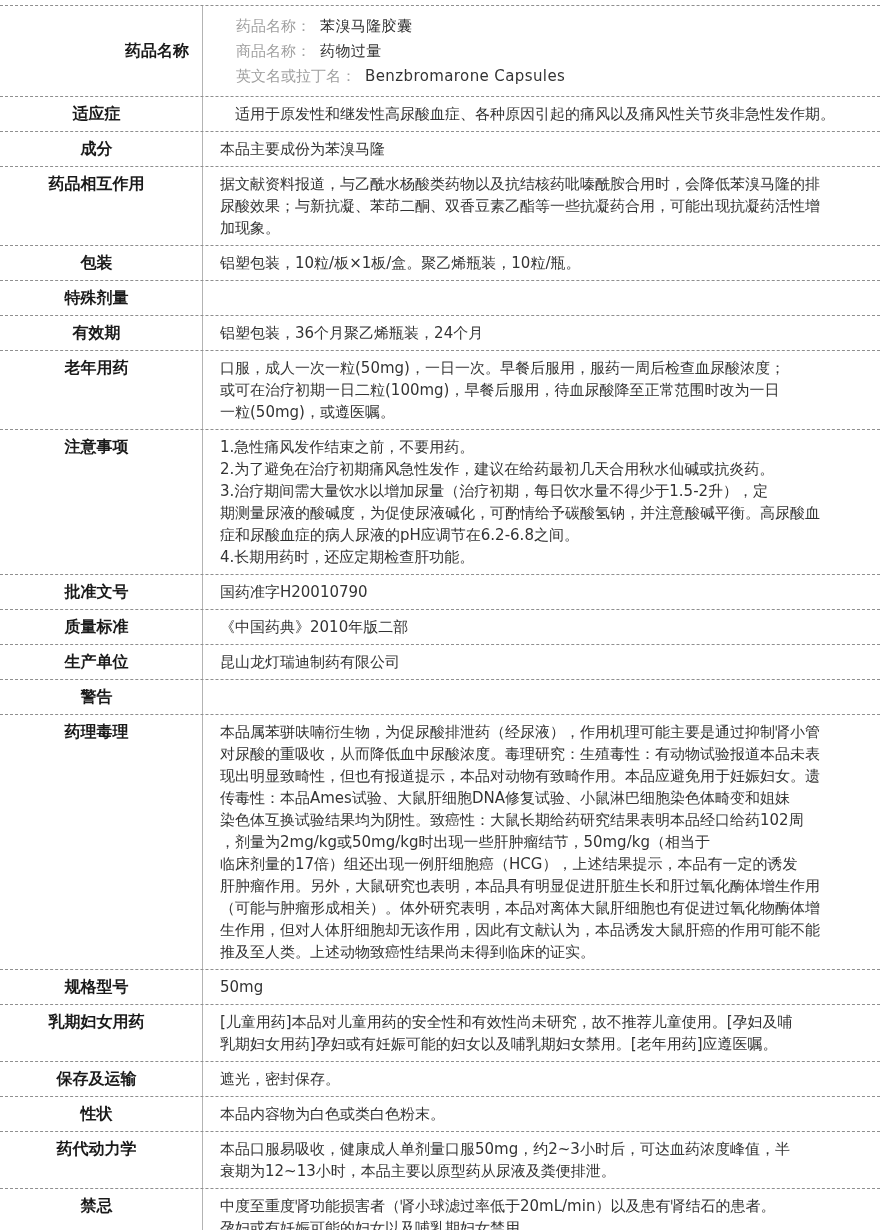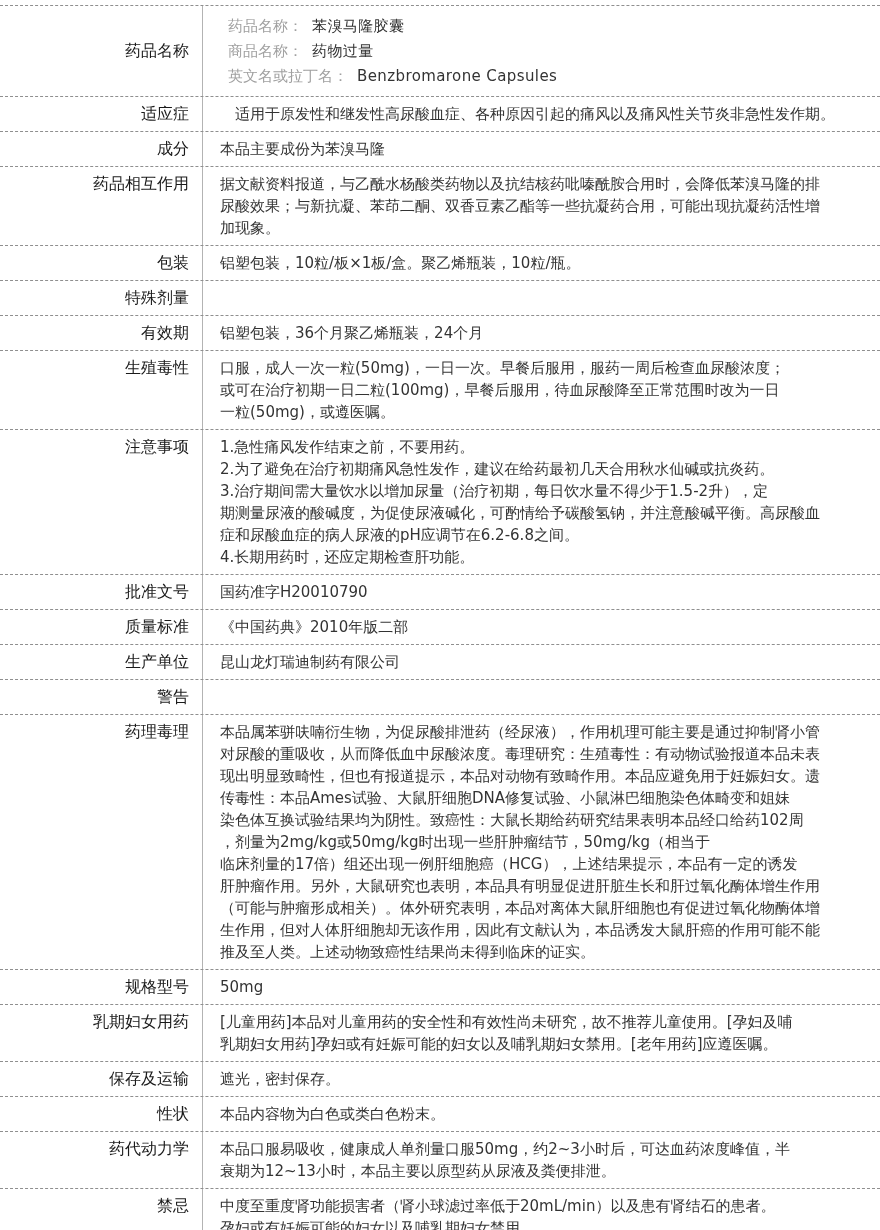--- a/index.html
+++ b/index.html
@@ -23,45 +23,45 @@
   .row {
     display: flex;
     align-items: stretch;
     border-bottom: 1px dashed var(--border-color, #8f8f8f);
   }
   .label-cell {
     width: 203px;
     min-width: 203px;
     box-sizing: border-box;
     border-right: 1px solid var(--divider-color, #b3b3b3);
-    text-align: right;
+    text-align: center;
     padding: 6px 13px 6px 4px;
     font-size: 16px;
-    font-weight: normal;
+    font-weight: bold;
     color: var(--label-color, #1a1a1a);
     line-height: 22px;
   }
   .value-cell {
     flex: 1;
     box-sizing: border-box;
     padding: 6px 45px 6px 17px;
     font-size: 15px;
     color: var(--text-color, #333333);
     line-height: 22px;
     white-space: pre-wrap;
     min-height: 22px;
   }
   
   .row.center-label .label-cell {
     display: flex;
     align-items: center;
     justify-content: flex-end;
   }
   .pair-line {
-    margin: 3px 8px;
+    margin: 3px 16px;
   }
   .pair-key {
     color: var(--key-color, #a0a0a0);
   }
   .pair-value {
     color: var(--text-color, #222222);
     margin-left: 9px;
     letter-spacing: 0.4px;
   }
 </style>
@@ -100,21 +100,21 @@
   <div class="row">
     <div class="label-cell">特殊剂量</div>
   </div>
 
   <div class="row">
     <div class="label-cell">有效期</div>
     <div class="value-cell">铝塑包装，36个月聚乙烯瓶装，24个月</div>
   </div>
 
   <div class="row">
-    <div class="label-cell">生殖毒性</div>
+    <div class="label-cell">老年用药</div>
     <div class="value-cell">口服，成人一次一粒(50mg)，一日一次。早餐后服用，服药一周后检查血尿酸浓度；
 或可在治疗初期一日二粒(100mg)，早餐后服用，待血尿酸降至正常范围时改为一日
 一粒(50mg)，或遵医嘱。</div>
   </div>
 
   <div class="row">
     <div class="label-cell">注意事项</div>
     <div class="value-cell">1.急性痛风发作结束之前，不要用药。
 2.为了避免在治疗初期痛风急性发作，建议在给药最初几天合用秋水仙碱或抗炎药。
 3.治疗期间需大量饮水以增加尿量（治疗初期，每日饮水量不得少于1.5-2升），定

